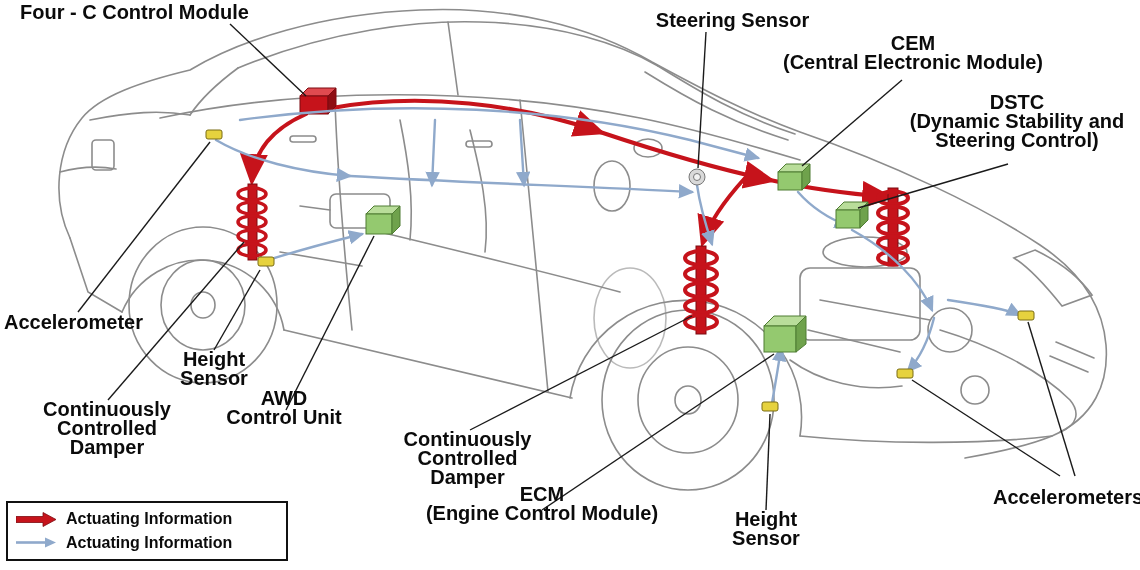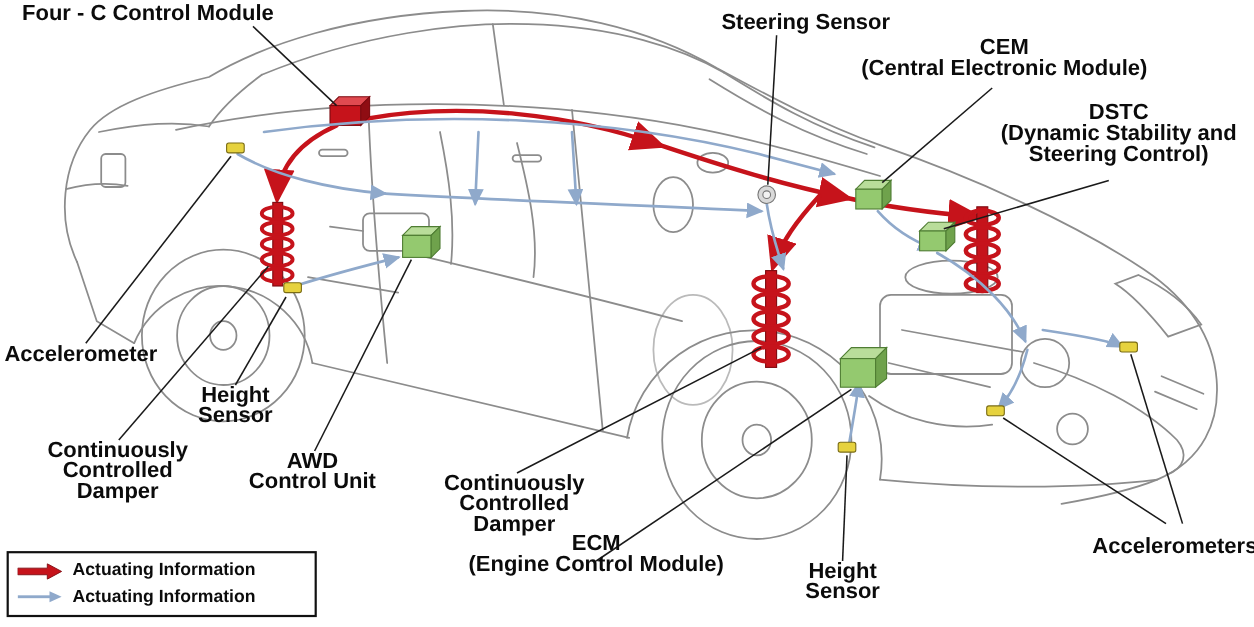--- a/index.html
+++ b/index.html
@@ -203,21 +203,21 @@
   <div class="lbl c" style="left:782px;top:34px;width:262px;">CEM
 (Central Electronic Module)</div>
   <div class="lbl c" style="left:898px;top:93px;width:238px;">DSTC
 (Dynamic Stability and
 Steering Control)</div>
   <div class="lbl" style="left:4px;top:313px;width:150px;">Accelerometer</div>
   <div class="lbl c" style="left:176px;top:350px;width:76px;">Height
 Sensor</div>
   <div class="lbl c" style="left:22px;top:400px;width:170px;">Continuously
 Controlled Damper</div>
-  <div class="lbl c" style="left:224px;top:410px;width:120px;">AWD
+  <div class="lbl c" style="left:224px;top:389px;width:120px;">AWD
 Control Unit</div>
   <div class="lbl c" style="left:385px;top:430px;width:165px;">Continuously
 Controlled Damper</div>
   <div class="lbl c" style="left:422px;top:485px;width:240px;">ECM
 (Engine Control Module)</div>
   <div class="lbl c" style="left:728px;top:510px;width:76px;">Height
 Sensor</div>
   <div class="lbl" style="left:993px;top:488px;width:145px;">Accelerometers</div>
 
   <div class="legend">

